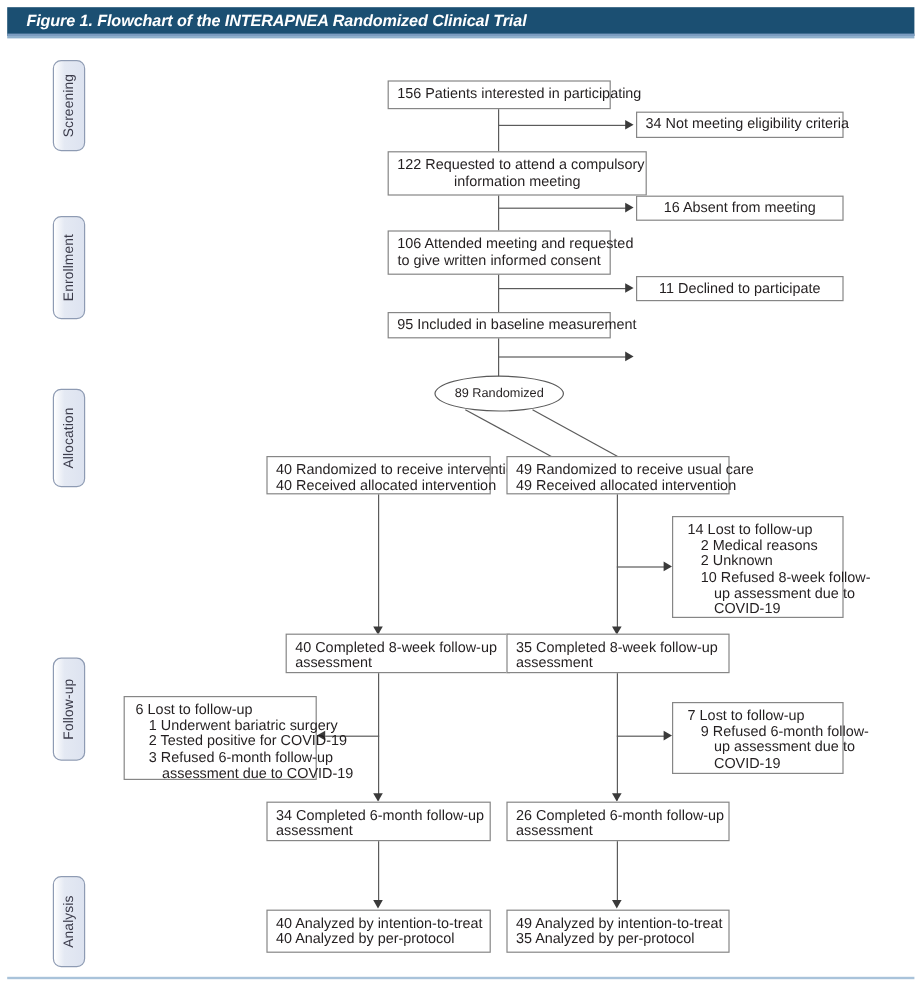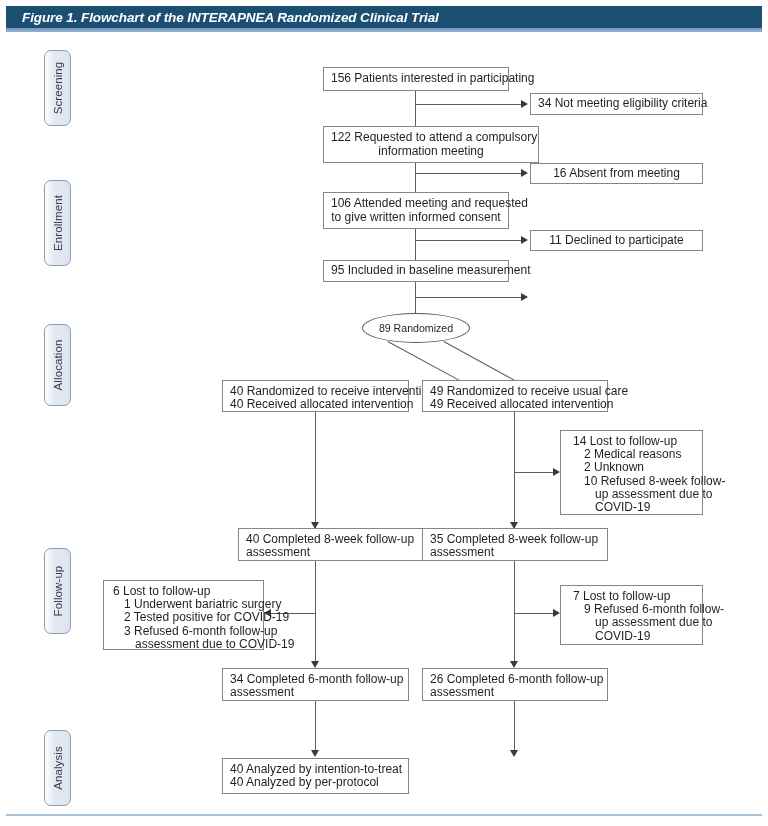--- a/index.html
+++ b/index.html
@@ -279,15 +279,19 @@
   <div class="vline" style="left:315px;top:701px;height:54px;"></div>
   <div class="arrow-down" style="left:310.5px;top:750px;"></div>
   <div class="vline" style="left:514px;top:701px;height:54px;"></div>
   <div class="arrow-down" style="left:509.5px;top:750px;"></div>
 
   <div class="node hang" id="n-analyzed-left" style="left:222px;top:758px;width:187px;height:36px;">
     <span class="l">40 Analyzed by intention-to-treat</span>
     <span class="l">40 Analyzed by per-protocol</span>
   </div>
 
+  <div class="node hang" id="n-analyzed-right" style="left:422px;top:758px;width:186px;height:36px;">
+    <span class="l">49 Analyzed by intention-to-treat</span>
+    <span class="l">35 Analyzed by per-protocol</span>
+  </div>
 
   <div class="bottom-rule"></div>
 </div>
 
 </body></html>

